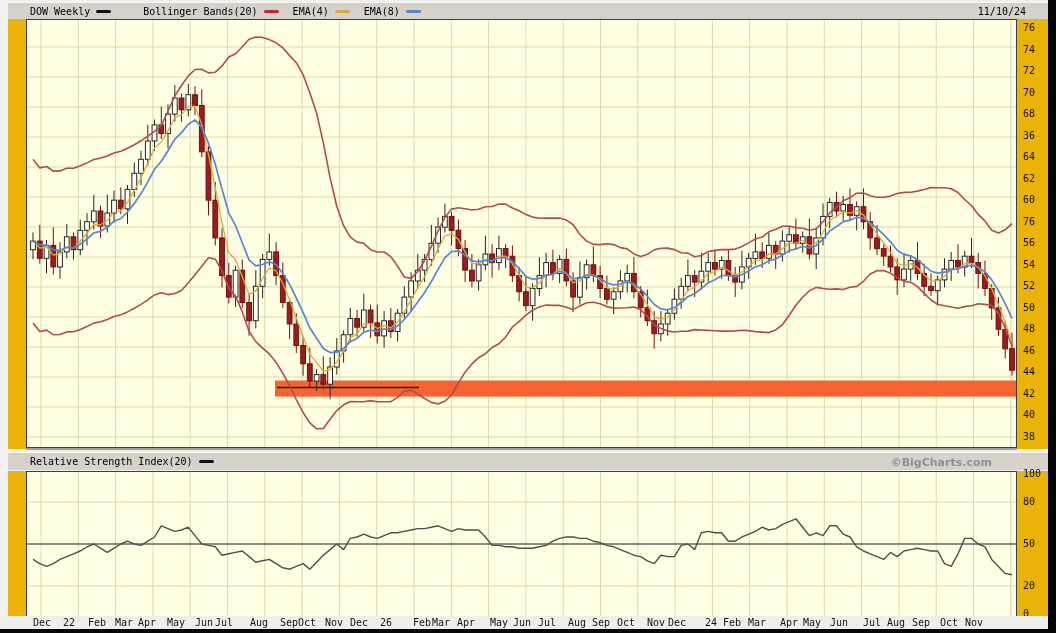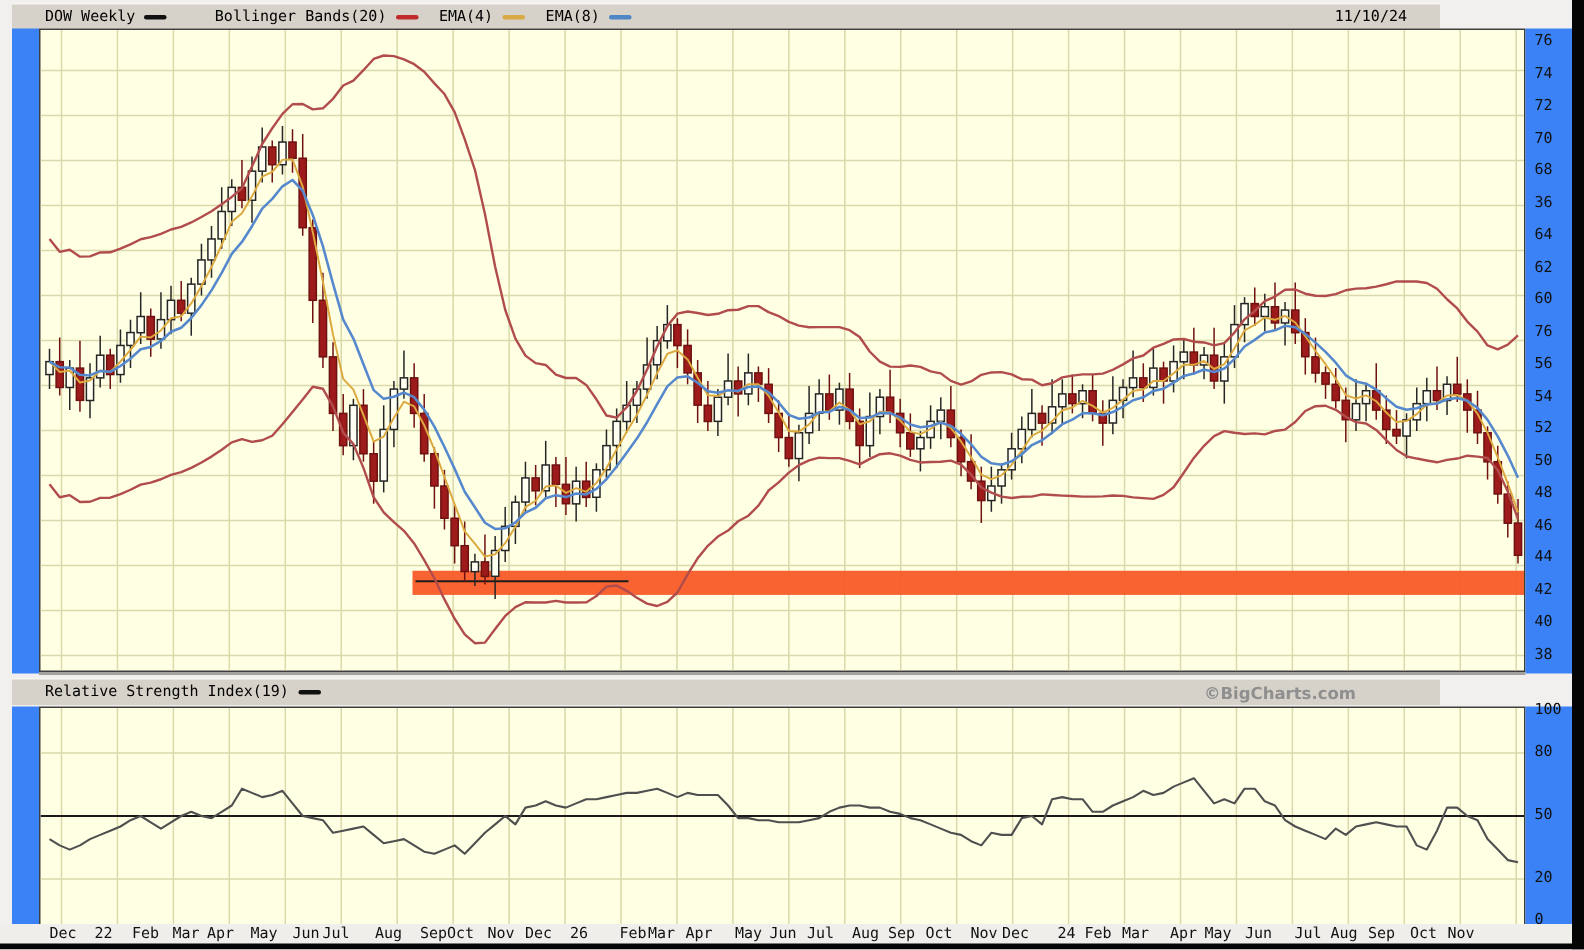--- a/index.html
+++ b/index.html
@@ -1,24 +1,24 @@
 <!DOCTYPE html>
 <html><head>
 <meta charset="utf-8">
 <style>
   html,body{margin:0;padding:0;}
   body{background:#ffffff;font-family:"DejaVu Sans Mono","Liberation Mono",monospace;}
   #stage{position:relative;width:1056px;height:633px;background:#f1f0ee;overflow:hidden;}
-  .bar{position:absolute;left:8px;width:952px;height:17px;background:#d6d2c9;
+  .bar{position:absolute;left:8px;width:1040px;height:17px;background:#d6d2c9;
        display:flex;align-items:center;font-size:10px;color:#000;border-top:1px solid #f7f6f3;}
   .dash{display:inline-block;width:15px;height:3px;border-radius:2px;margin:0 6px;}
   .legend-lbl{margin-left:26px;}
   .plotframe{position:absolute;left:26px;width:991px;border:1px solid #3e3e3e;
              background:#ffffe4;box-sizing:border-box;}
-  .gutter{position:absolute;background:#3b82f6;}
+  .gutter{position:absolute;background:#eab308;}
   .ticklabel{position:absolute;font-size:10px;color:#111;line-height:10px;}
   .xlabel{position:absolute;font-size:10px;color:#111;line-height:10px;top:2px;}
   #xaxis-row{position:absolute;left:0px;top:616px;width:1048px;height:13px;background:#efeeea;}
   .blackbar{position:absolute;background:#050505;}
   #date-box{margin-left:auto;padding-right:22px;font-size:10px;}
   #watermark{position:absolute;right:56px;top:3px;font-size:11px;font-weight:bold;
              color:#8f8f8f;font-family:"DejaVu Sans","Liberation Sans",sans-serif;}
   svg{display:block;}
   .shadowline{position:absolute;background:#a2a19d;}
 </style>
@@ -401,21 +401,21 @@
       <div class="ticklabel" style="left: 6px; top: 305px;">48</div>
       <div class="ticklabel" style="left: 6px; top: 327px;">46</div>
       <div class="ticklabel" style="left: 6px; top: 348px;">44</div>
       <div class="ticklabel" style="left: 6px; top: 370px;">42</div>
       <div class="ticklabel" style="left: 6px; top: 391px;">40</div>
       <div class="ticklabel" style="left: 6px; top: 413px;">38</div>
     </div>
   <div class="shadowline" style="left:26px;top:448px;width:991px;height:2px;"></div>
 
   <div class="bar" style="top:452px;">
-    <span style="margin-left:22px;">Relative Strength Index(19)</span>
+    <span style="margin-left:22px;">Relative Strength Index(20)</span>
     <span class="dash" style="background: rgb(17, 17, 17);"></span>
     <span id="watermark">©BigCharts.com</span>
   </div>
 
   <div class="gutter" style="left:8px;top:471px;width:18px;height:146px;"></div>
   <div class="plotframe" style="top:471px;height:146px;">
     <svg id="rsi-svg" width="989" height="144" viewBox="0 0 989 144">
         <line x1="14.0" y1="0" x2="14.0" y2="144" stroke="#d9d9ab" stroke-width="1"></line>
         <line x1="51.3" y1="0" x2="51.3" y2="144" stroke="#d9d9ab" stroke-width="1"></line>
         <line x1="88.6" y1="0" x2="88.6" y2="144" stroke="#d9d9ab" stroke-width="1"></line>

